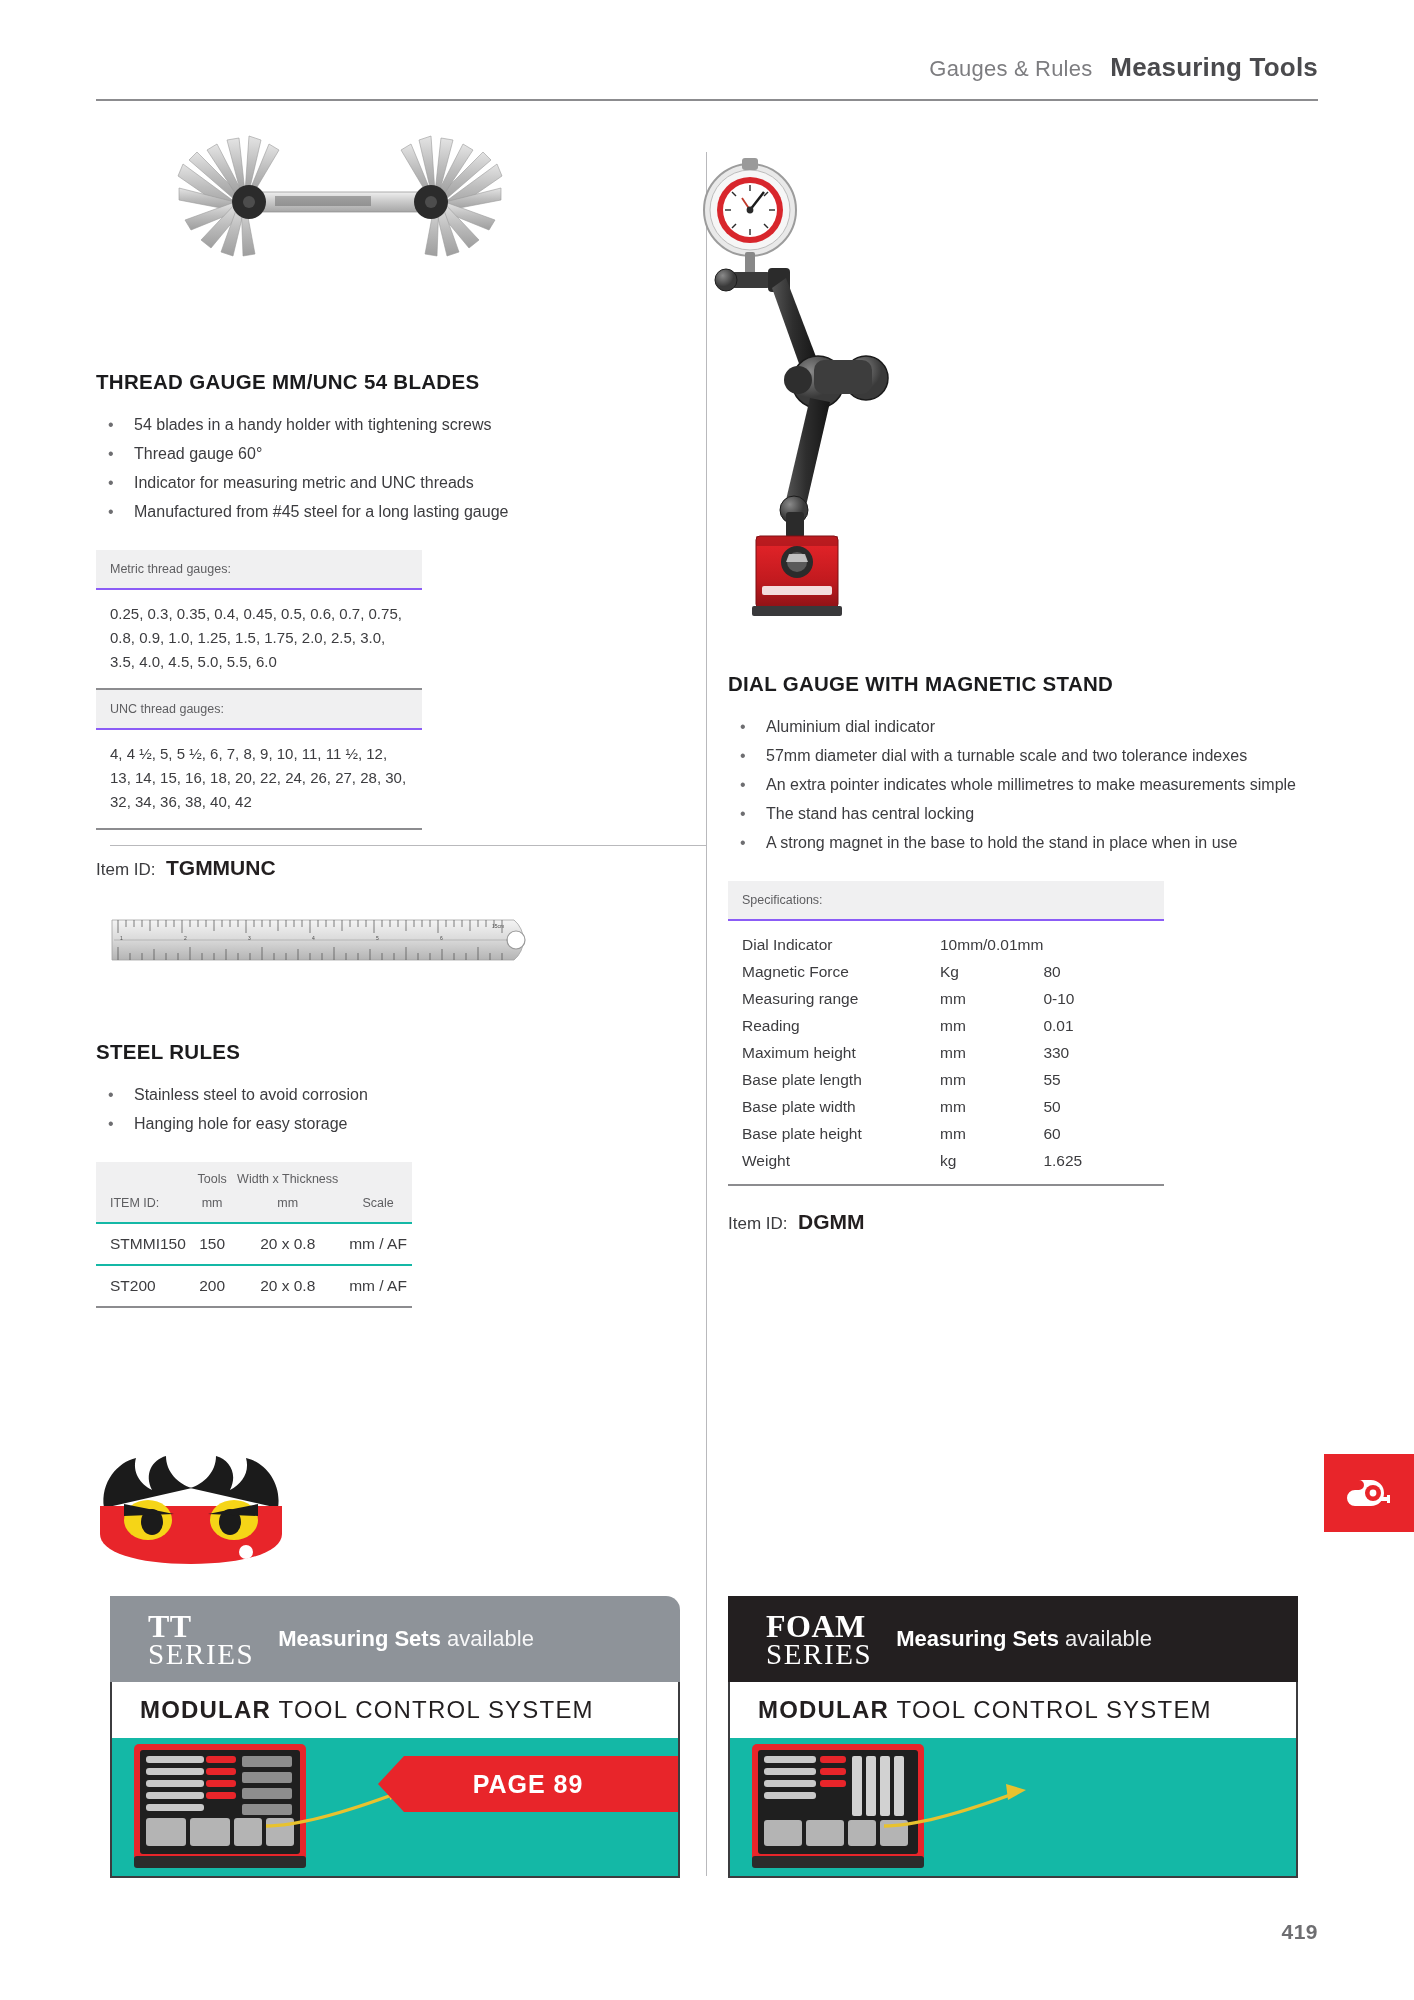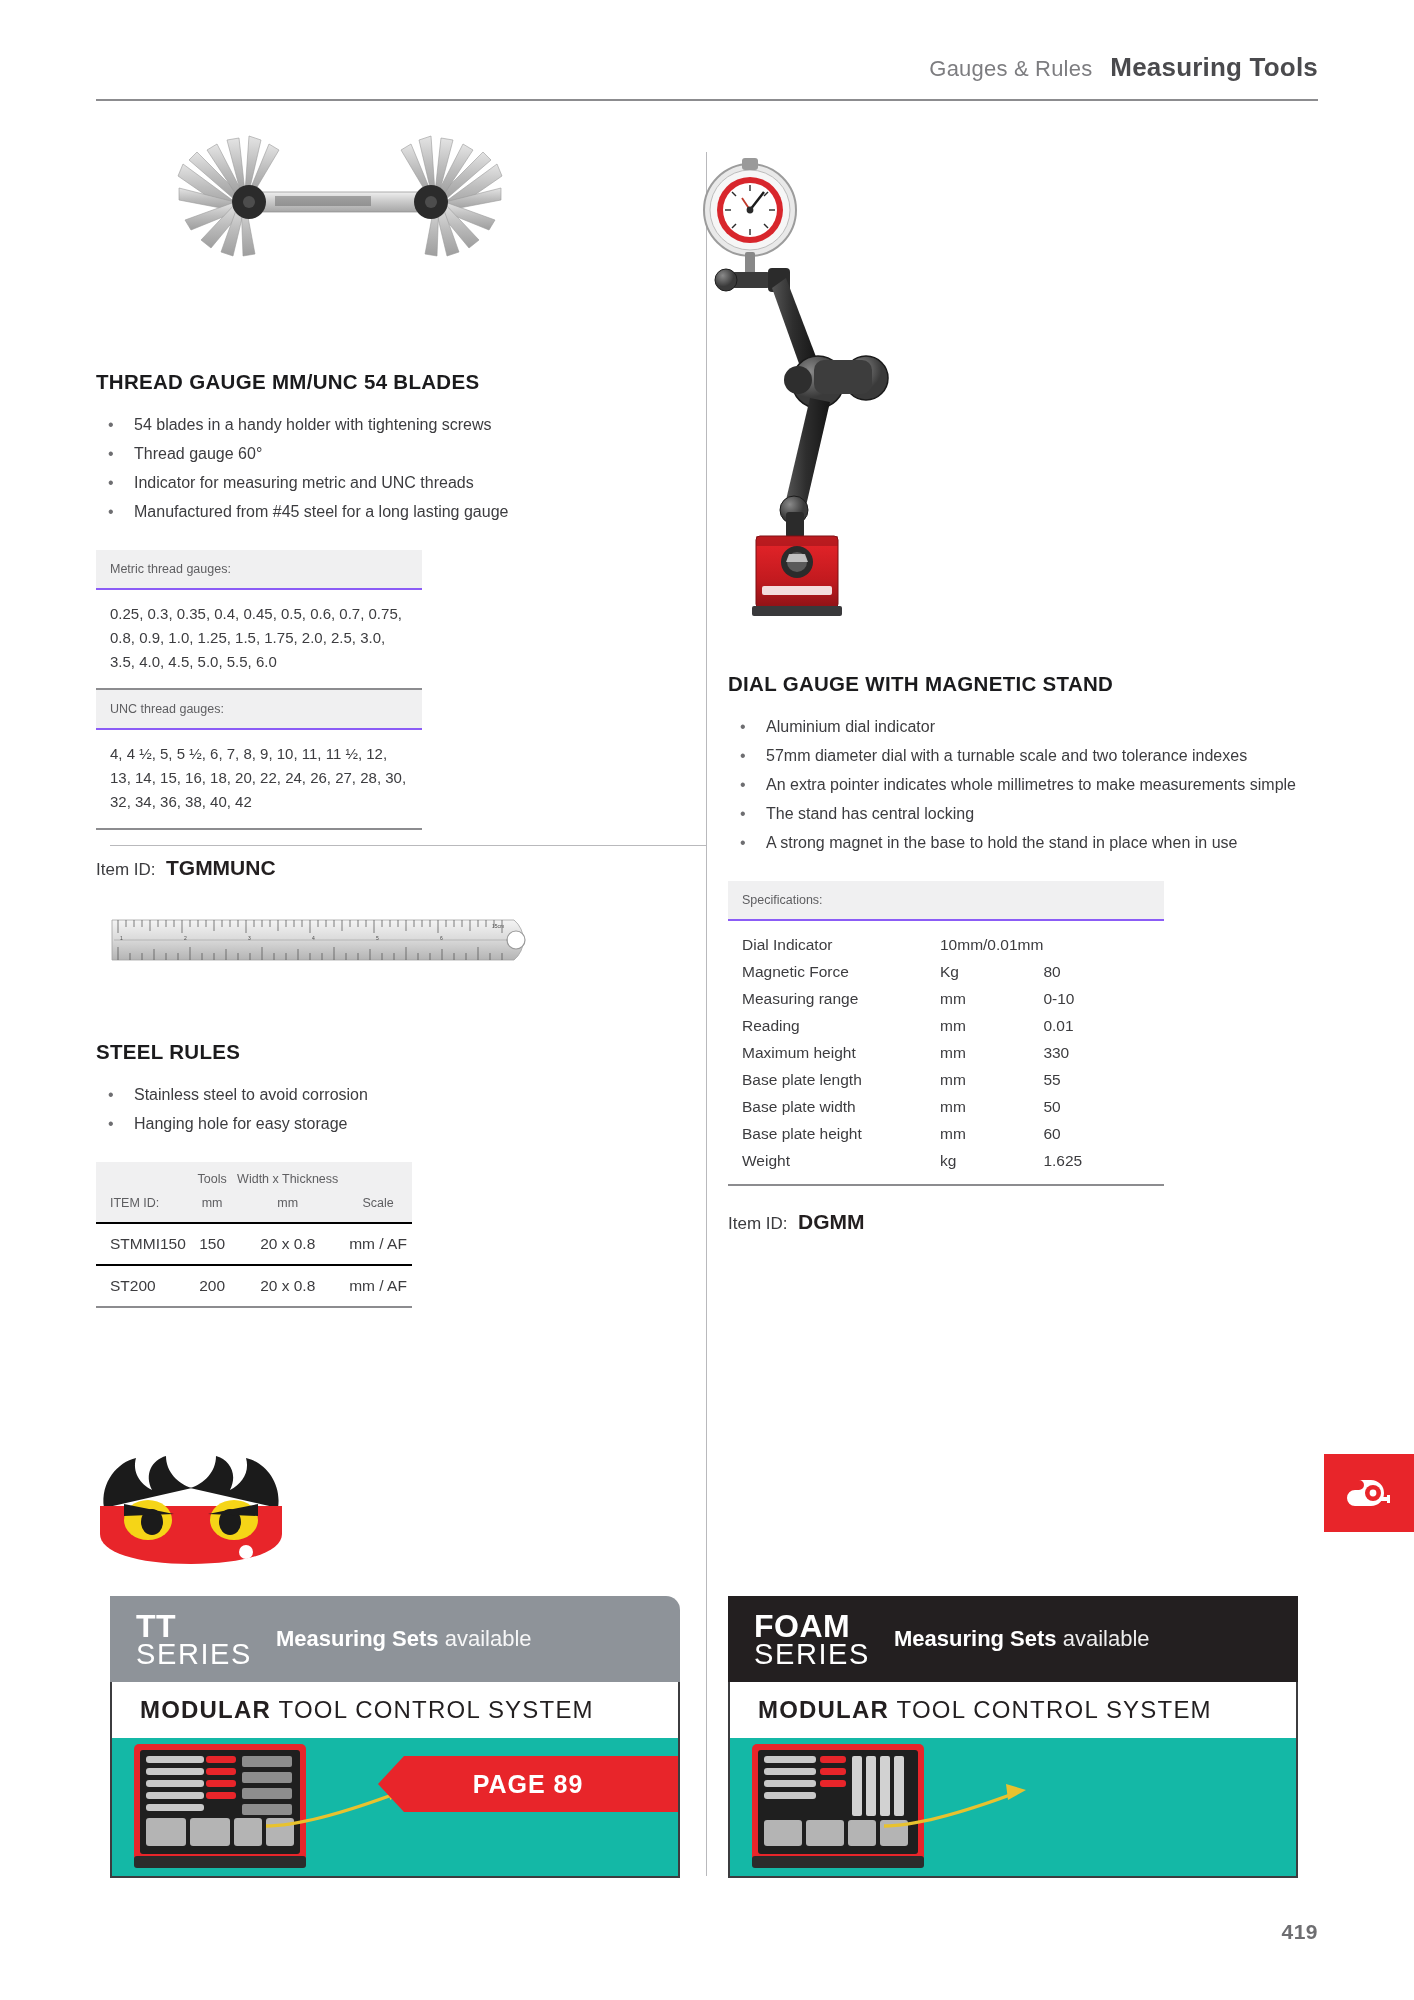--- a/index.html
+++ b/index.html
@@ -39,21 +39,21 @@
   
   .tbl-thread { width: 326px; }
 
   
   .tbl-rules { width: 316px; margin-top: 14px; }
   .tbl-rules table { width: 100%; border-collapse: collapse; }
   .tbl-rules thead td { background: #f0f0f1; vertical-align: bottom; padding: 10px 4px 10px 4px; font-size: 12.5px; color: #5e5e61; text-align: center; }
   .tbl-rules thead td.id-h { text-align: left; padding-left: 14px; }
   .tbl-rules thead tr.hdr2 td { padding-top: 0; padding-bottom: 12px; }
   .tbl-rules thead tr.hdr2 td.id-h { font-size: 12.5px; }
-  .tbl-rules tbody td { border-top: 2px solid #000000; padding: 11px 4px; font-size: 15.5px; color: #3c3c3f; text-align: center; }
+  .tbl-rules tbody td { border-top: 2px solid #14b8a6; padding: 11px 4px; font-size: 15.5px; color: #3c3c3f; text-align: center; }
   .tbl-rules tbody td.id-c { text-align: left; padding-left: 14px; }
   .tbl-rules tbody tr:last-child td { border-bottom: 2px solid #8c8c8f; }
 
   
   .tbl-dial { width: 436px; margin-top: 14px; }
   .tbl-dial .spec-head { padding: 12px 14px; }
   .tbl-dial table { width: 100%; border-collapse: collapse; }
   .tbl-dial td { font-size: 15.5px; color: #3c3c3f; padding: 2px 0; line-height: 23px; }
   .tbl-dial td.c1 { padding-left: 14px; width: 212px; }
   .tbl-dial td.c2 { width: 86px; }
@@ -69,21 +69,21 @@
   .img-box { position: absolute; }
 
   
   .red-tab { position: absolute; right: 0; top: 1454px; width: 90px; height: 78px; background: #e8252a; display: flex; align-items: center; justify-content: center; }
 
   
   .promo { position: absolute; width: 570px; }
   .promo-top { height: 86px; display: flex; align-items: center; position: relative; }
   .promo-tt  { background: #8e9399; border-top-right-radius: 14px; }
   .promo-foam{ background: #231f20; }
-  .promo-series { padding-left: 26px; color: #ffffff; line-height: 1; }
+  .promo-series { padding-left: 38px; color: #ffffff; line-height: 1; font-family: Liberation Serif, serif; }
   .promo-series .l1 { font-size: 32px; font-weight: bold; letter-spacing: .5px; }
   .promo-series .l2 { font-size: 29px; font-weight: normal; letter-spacing: 1.6px; margin-top: -2px; }
   .promo-sets { color: #ffffff; font-size: 22px; margin-left: 24px; }
   .promo-sets b { font-weight: bold; }
   .promo-sets span.avail { font-weight: normal; opacity: .92; }
 
   .promo-mid { height: 56px; background: #ffffff; display: flex; align-items: center; border-left: 2px solid #3c3c3f; border-right: 2px solid #3c3c3f; }
   .promo-mid .mid-txt { padding-left: 28px; font-size: 24px; letter-spacing: 1.2px; color: #231f20; }
   .promo-mid .mid-txt b { font-weight: bold; }
   .promo-mid .mid-txt span { font-weight: normal; }

